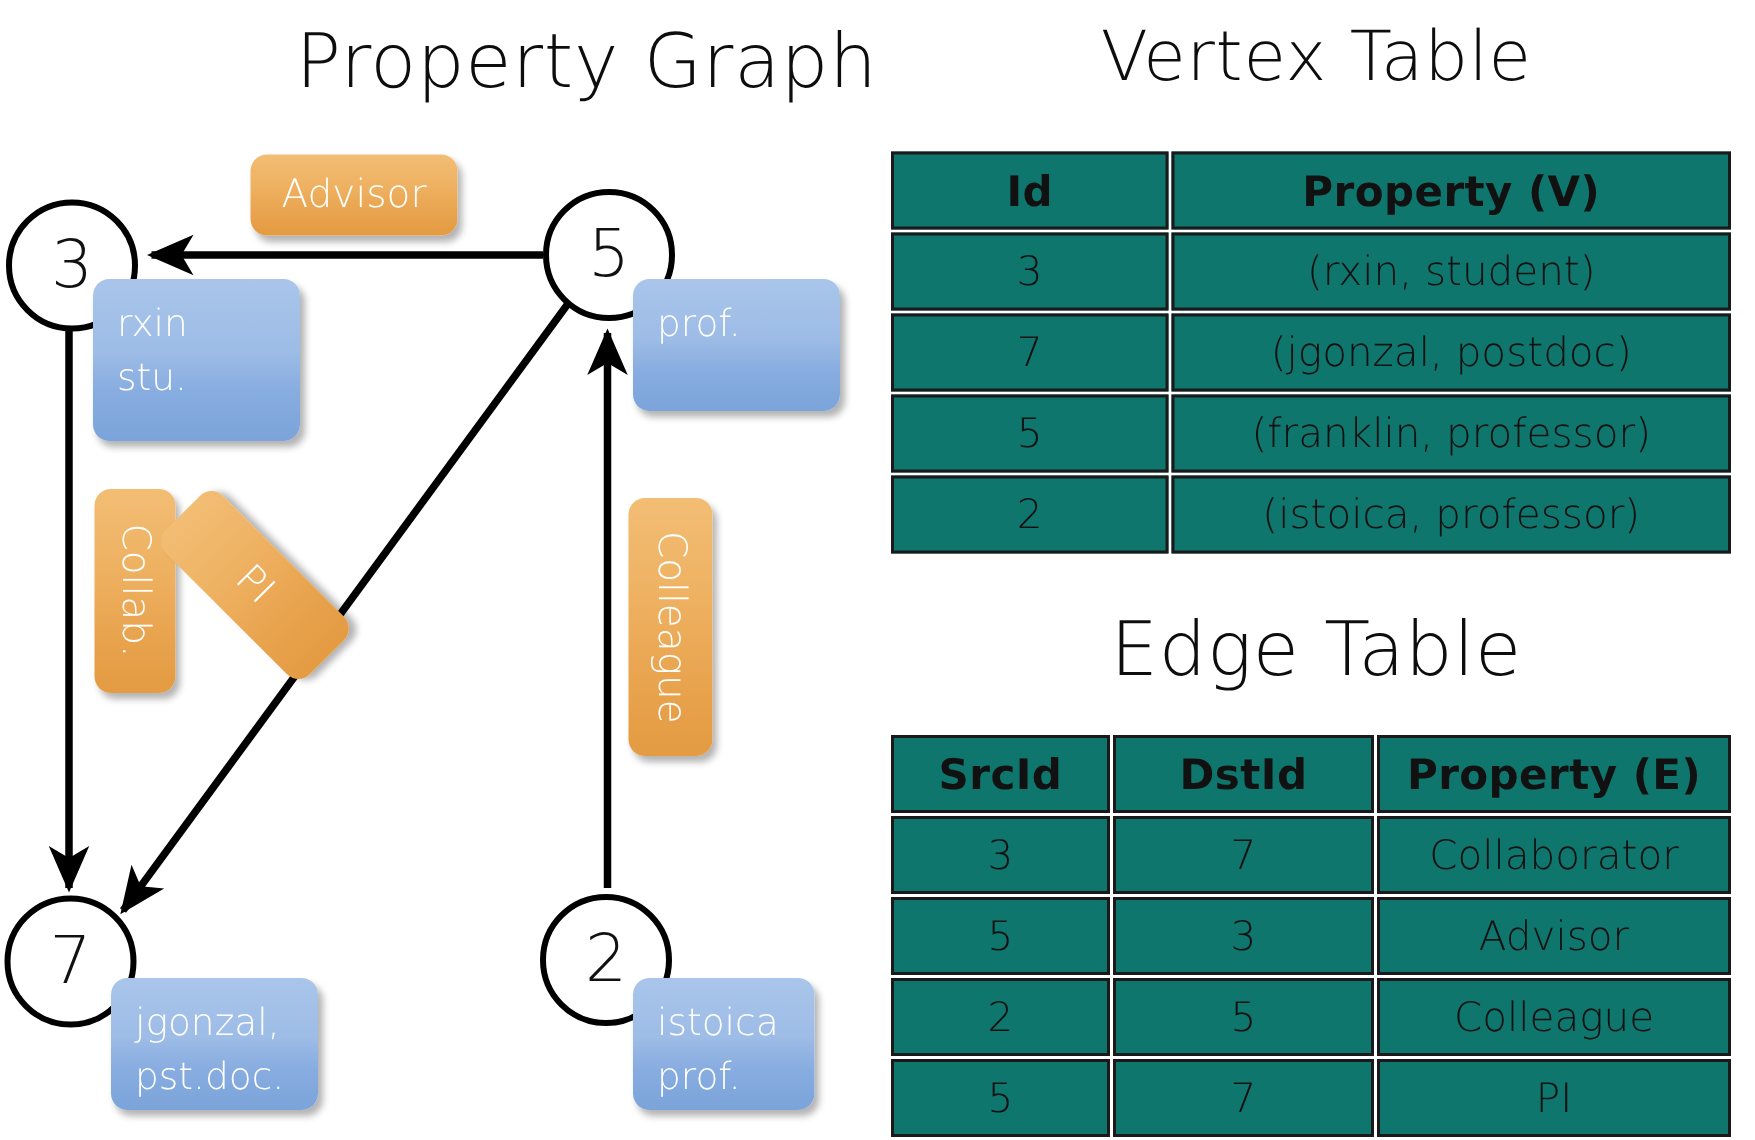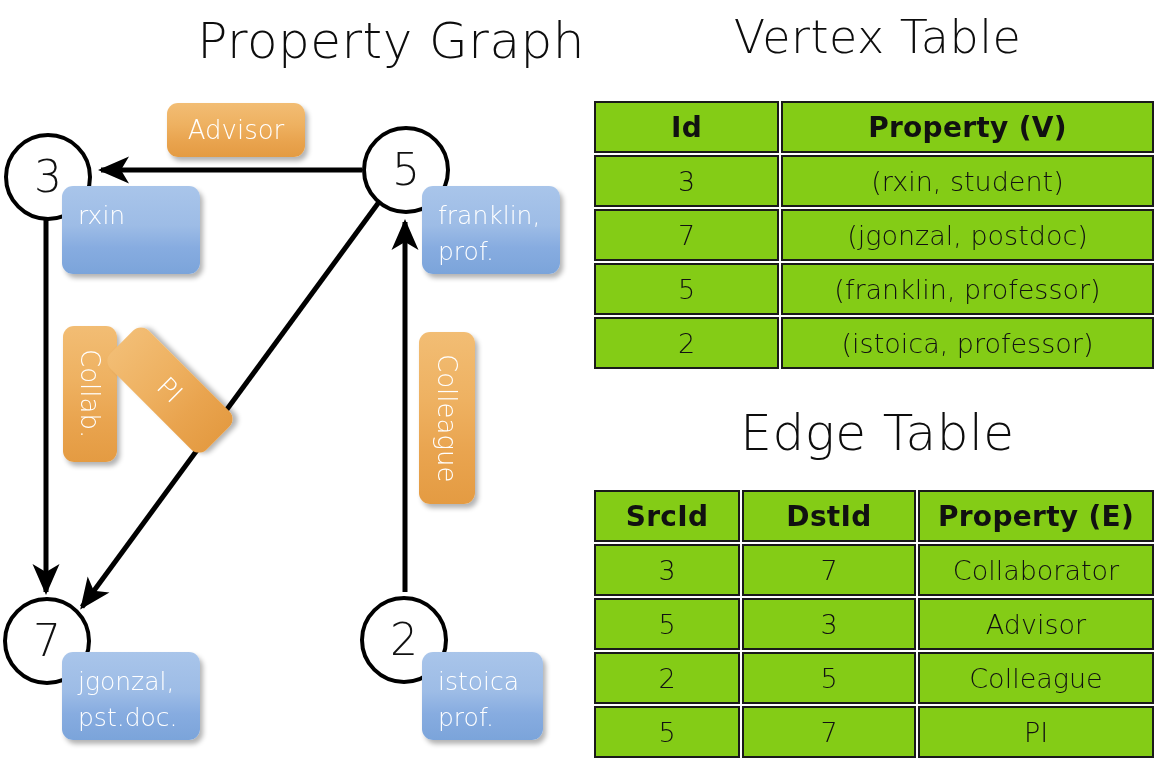--- a/index.html
+++ b/index.html
@@ -82,23 +82,23 @@
     background: linear-gradient(to bottom, #a9c5ea 0%, #9dbce6 45%, #87ace0 70%, #7ba4da 100%);
     box-shadow: 3px 4px 5px rgba(0,0,0,0.30);
     color: #ffffff;
     font-family: "DejaVu Sans", sans-serif;
     font-weight: 300;
     font-size: 25px;
     line-height: 1.45;
     padding: 12px 0 0 16px;
     z-index: 6;
   }
-  #prop-3 { left: 62px;  top: 186px; width: 138px; height: 88px; }
+  #prop-3 { left: 62px;  top: 186px; width: 138px; height: 108px; }
   #prop-5 { left: 422px; top: 186px; width: 138px; height: 88px; }
-  #prop-7 { left: 62px;  top: 652px; width: 138px; height: 88px; }
+  #prop-7 { left: 74px;  top: 652px; width: 138px; height: 88px; }
   #prop-2 { left: 422px; top: 652px; width: 121px; height: 88px; }
 
   .edge-label {
     position: absolute;
     box-sizing: border-box;
     border-radius: 11px;
     background: linear-gradient(to bottom, #f2bd74 0%, #eeb161 40%, #e9a44f 70%, #e49b42 100%);
     box-shadow: 3px 4px 5px rgba(0,0,0,0.30);
     color: #ffffff;
     font-family: "DejaVu Sans", sans-serif;
@@ -140,21 +140,21 @@
   
   .data-table {
     position: absolute;
     border-collapse: separate;
     border-spacing: 2px 2px;
     font-family: "DejaVu Sans", sans-serif;
     font-weight: 300;
   }
   .data-table td, .data-table th {
     border: 2px solid #1a1a1a;
-    background: #84cc16;
+    background: #0f766e;
     text-align: center;
     font-weight: 300;
     font-size: 27px;
     color: #111;
     padding: 0;
     height: 52px;
     box-sizing: border-box;
   }
   .data-table th {
     font-weight: 700;
@@ -209,23 +209,23 @@
   </div>
   <div class="vertex" id="vertex-7">
     <span>7</span>
   </div>
   <div class="vertex" id="vertex-2">
     <span>2</span>
   </div>
 
   <div class="prop-box" id="prop-3">
     <div>rxin</div>
+    <div>stu.</div>
   </div>
   <div class="prop-box" id="prop-5">
-    <div>franklin,</div>
     <div>prof.</div>
   </div>
   <div class="prop-box" id="prop-7">
     <div>jgonzal,</div>
     <div>pst.doc.</div>
   </div>
   <div class="prop-box" id="prop-2">
     <div>istoica</div>
     <div>prof.</div>
   </div>

